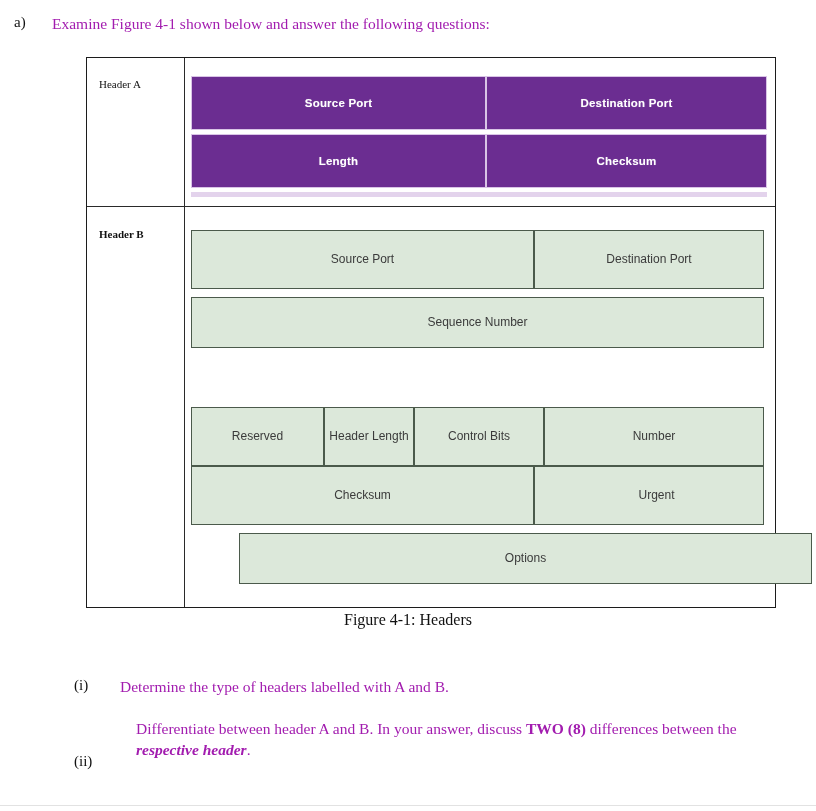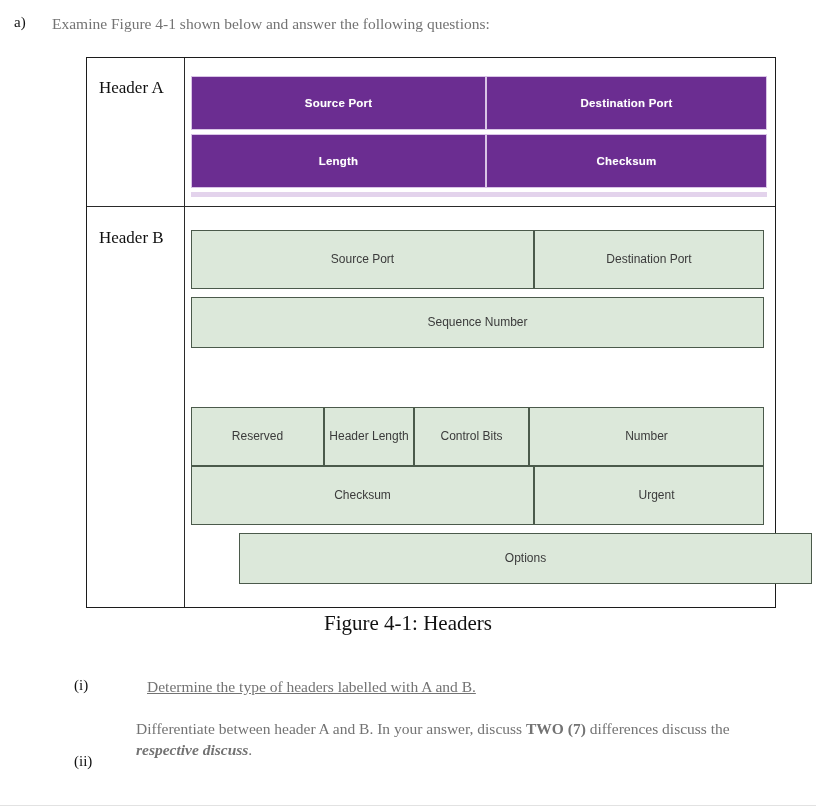--- a/index.html
+++ b/index.html
@@ -22,21 +22,21 @@
     font-family: "Liberation Serif", serif;
     font-size: 15px;
     color: #111;
     white-space: nowrap;
   }
   .q-text {
     position: absolute;
     font-family: "Liberation Serif", serif;
     font-size: 15.5px;
     line-height: 21px;
-    color: #737373;
+    color: #a21caf;
   }
 
   
   #figure-table {
     position: absolute;
     left: 86px;
     top: 57px;
     width: 690px;
     height: 551px;
     border: 1.6px solid #1c1c1c;
@@ -55,26 +55,26 @@
     left: 0;
     top: 148px;
     width: 100%;
     height: 1.4px;
     background: #2a2a2a;
   }
   .row-label {
     position: absolute;
     left: 12px;
     font-family: "Liberation Serif", serif;
-    font-size: 17px;
+    font-size: 11px;
     color: #111;
     white-space: nowrap;
   }
   #label-header-a { top: 20px; }
-  #label-header-b { top: 170px; }
+  #label-header-b { top: 170px; font-weight: bold; }
 
   
   #header-a-diagram {
     position: absolute;
     left: 104px;
     top: 18px;
     width: 576px;
     height: 130px;
   }
   .purple-row {
@@ -137,34 +137,34 @@
     box-sizing: border-box;
     border: 1.6px solid #4B5A4B;
     text-align: center;
     line-height: 13px;
   }
   .green-cell.full { width: 100%; margin-top: 8px; }
   .gc-w1 { width: 343px; }
   .gc-w2 { flex: 1; }
   .gc-hl { width: 90px; }
   .gc-res { width: 133px; }
-  .gc-cb { width: 115px; }
+  .gc-cb { width: 130px; }
   .gc-win { flex: 1; }
   .gc-chk { width: 343px; }
   .gc-urg { flex: 1; padding-left: 15px; }
 
   
   #figure-caption {
     position: absolute;
     left: 0;
     top: 611px;
     width: 816px;
     text-align: center;
     font-family: "Liberation Serif", serif;
-    font-size: 21px;
+    font-size: 16px;
     color: #111;
   }
 
   
   #page-hairline {
     position: absolute;
     left: 0;
     top: 805px;
     width: 816px;
     height: 1px;
@@ -230,18 +230,18 @@
     <div class="green-row" style="top:295px;padding-left:48px;">
       <div class="green-cell full">Options</div>
     </div>
 
   </div>
 </div>
 
 <div id="figure-caption">Figure 4-1: Headers</div>
 
 <div class="q-marker" style="left:74px; top:677px;">(i)</div>
-<div class="q-text" style="left:147px; top:676px; width:660px;text-decoration:underline;">Determine the type of headers labelled with A and B.</div>
+<div class="q-text" style="left:120px; top:676px; width:660px;">Determine the type of headers labelled with A and B.</div>
 
 <div class="q-marker" style="left:74px; top:719px;margin-top:34px;">(ii)</div>
-<div class="q-text" id="subquestion-text-ii" style="left:136px; top:718px; width:645px;"><span>Differentiate between </span><span class="em">header A and B</span><span>. In your answer, discuss </span><span class="bold">TWO (7)</span><span> differences discuss the </span><span class="bold-em">respective discuss</span><span>.</span></div>
+<div class="q-text" id="subquestion-text-ii" style="left:136px; top:718px; width:645px;"><span>Differentiate between </span><span class="em">header A and B</span><span>. In your answer, discuss </span><span class="bold">TWO (8)</span><span> differences between the </span><span class="bold-em">respective header</span><span>.</span></div>
 
 <div id="page-hairline"></div>
 
 </body></html>

